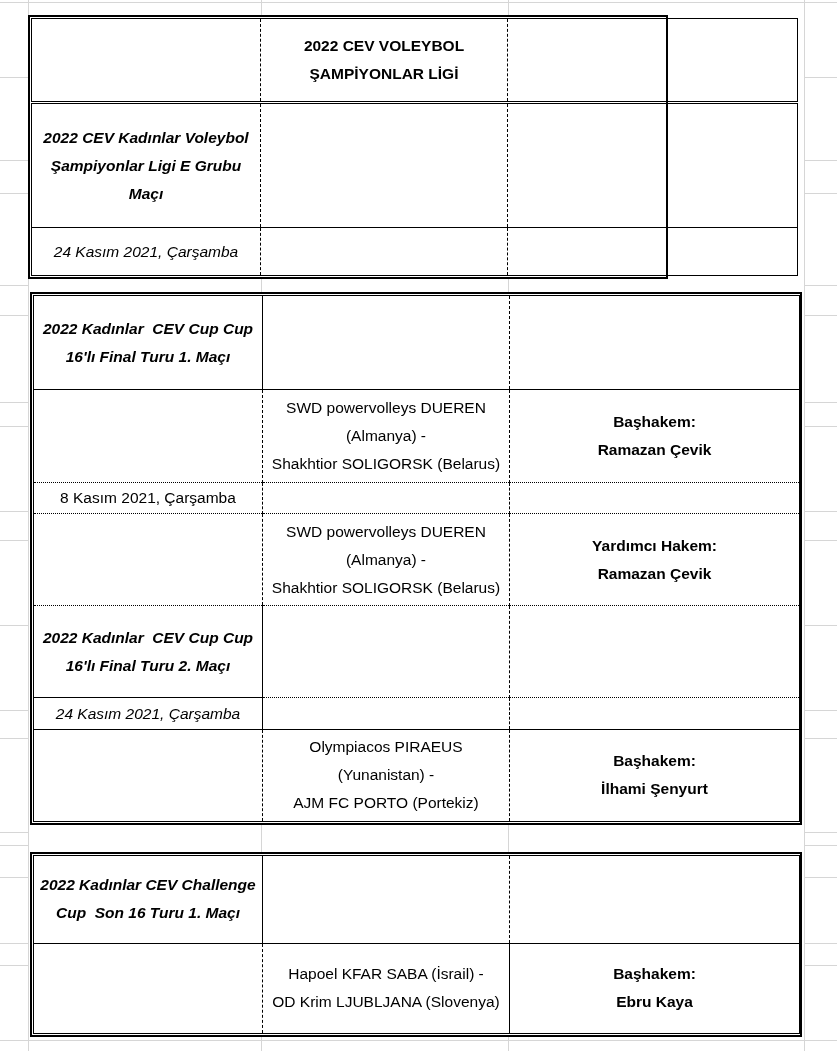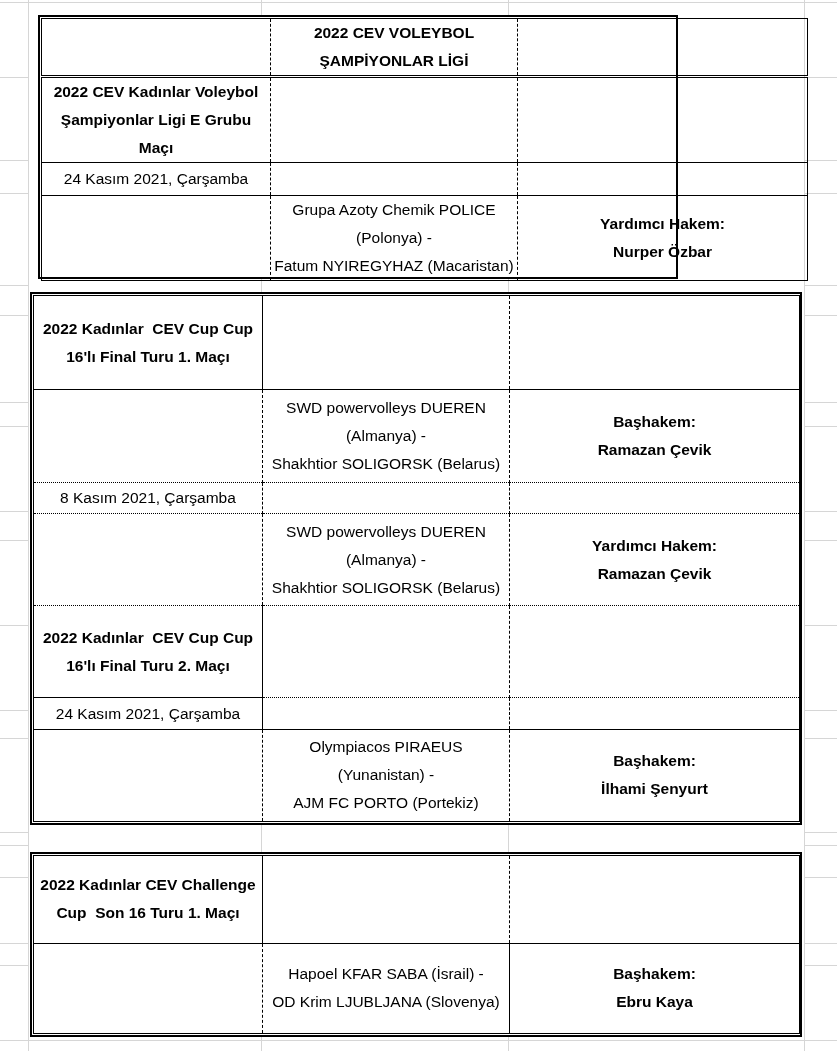--- a/index.html
+++ b/index.html
@@ -24,21 +24,21 @@
     font-size:15.5px; line-height:28px; white-space:pre-wrap; overflow:hidden;
     border:0 solid #000;
   }
   table.grid { border:1px solid #000; }
   .bold  { font-weight:bold; font-size:16px; }
   .hdr   { font-weight:bold; font-size:16px; }
   
   .vd { border-left:1px dashed #000 !important; }
   .vs { border-left:1px solid  #000 !important; }
   
-  .bs { border-bottom:1px solid  #000 !important; }
+  .bs { border-bottom:1px solid  #000 !important;font-style:italic; }
   .bd { border-bottom:1px dotted #000 !important; }
   .bw { border-bottom:3px double #000 !important; }
 </style>
 </head>
 <body>
 
 <div class="sheet">
     <div class="gl" style="left: 805px; top: 965px; width: 32px; height: 1px;"></div>
     <div class="gl" style="left: 0px; top: 965px; width: 28px; height: 1px;"></div>
     <div class="gl" style="left: 805px; top: 943px; width: 32px; height: 1px;"></div>
@@ -79,21 +79,21 @@
     <div class="gl" style="left: 261px; top: 1037px; width: 1px; height: 14px;"></div>
     <div class="gl" style="left: 508px; top: 825px; width: 1px; height: 27px;"></div>
     <div class="gl" style="left: 261px; top: 825px; width: 1px; height: 27px;"></div>
     <div class="gl" style="left: 508px; top: 279px; width: 1px; height: 13px;"></div>
     <div class="gl" style="left: 261px; top: 279px; width: 1px; height: 13px;"></div>
     <div class="gl" style="left: 508px; top: 0px; width: 1px; height: 15px;"></div>
     <div class="gl" style="left: 261px; top: 0px; width: 1px; height: 15px;"></div>
     <div class="gl" style="left: 804px; top: 0px; width: 1px; height: 1051px;"></div>
     <div class="gl" style="left: 28px; top: 0px; width: 1px; height: 1051px;"></div>
 
-  <div class="tbl-wrap" style="left:38px; top:15px; width:640px; height:264px;">
+  <div class="tbl-wrap" style="left:28px; top:15px; width:640px; height:264px;">
     <table class="grid">
       <colgroup>
           <col style="width:229px">
           <col style="width:247px">
           <col style="width:290px">
         </colgroup>
       <tbody>
           <tr style="height:58px">
         <td class="bw"></td>
         <td class="bw vd hdr">2022 CEV VOLEYBOL
@@ -104,28 +104,20 @@
         <td class="bs bold">2022 CEV Kadınlar Voleybol
 Şampiyonlar Ligi E Grubu Maçı</td>
         <td class="bs vd"></td>
         <td class="bs vd"></td>
       </tr>
       <tr style="height:33px">
         <td class="bs">24 Kasım 2021, Çarşamba</td>
         <td class="bs vd"></td>
         <td class="bs vd"></td>
       </tr>
-      <tr style="height:82px">
-        <td></td>
-        <td class="vd">Grupa Azoty Chemik POLICE
-(Polonya) -
-Fatum NYIREGYHAZ (Macaristan)</td>
-        <td class="vd bold">Yardımcı Hakem:
-Nurper Özbar</td>
-      </tr>
     </tbody>
       </table>
   </div>
 
   <div class="tbl-wrap" style="left:30px; top:292px; width:772px; height:533px;">
     <table class="grid">
       <colgroup>
           <col style="width:229px">
           <col style="width:247px">
           <col style="width:290px">

